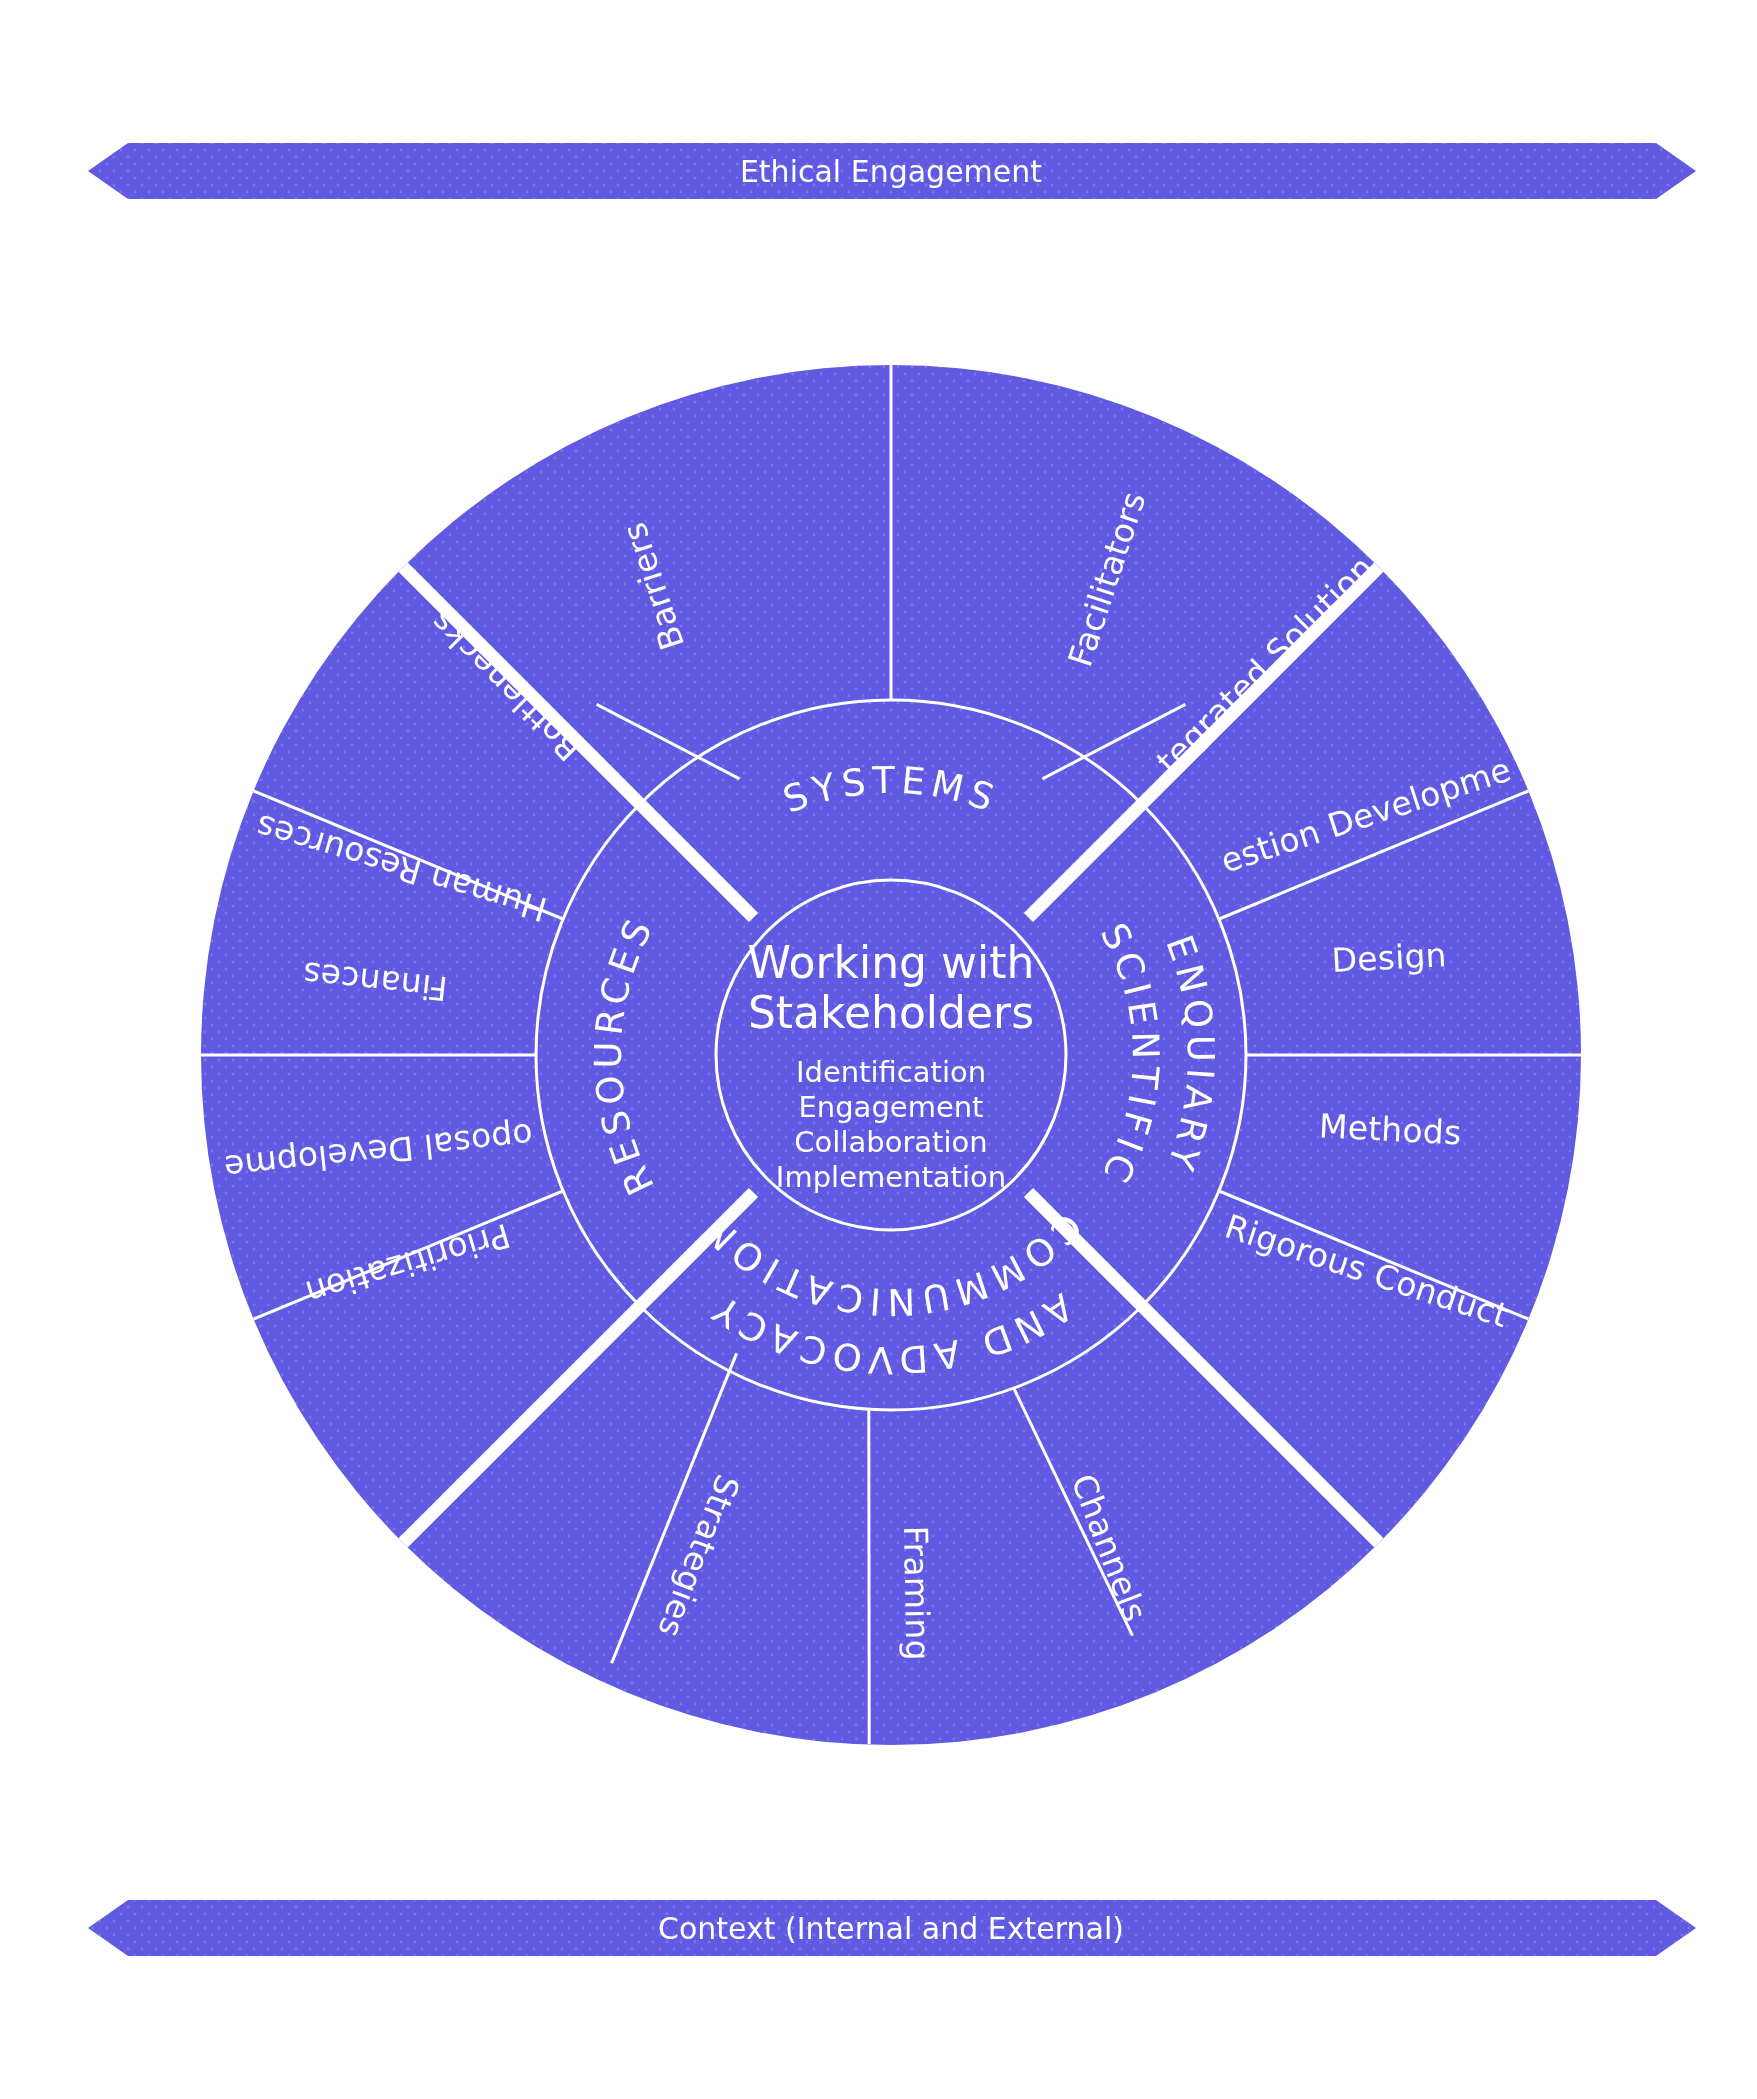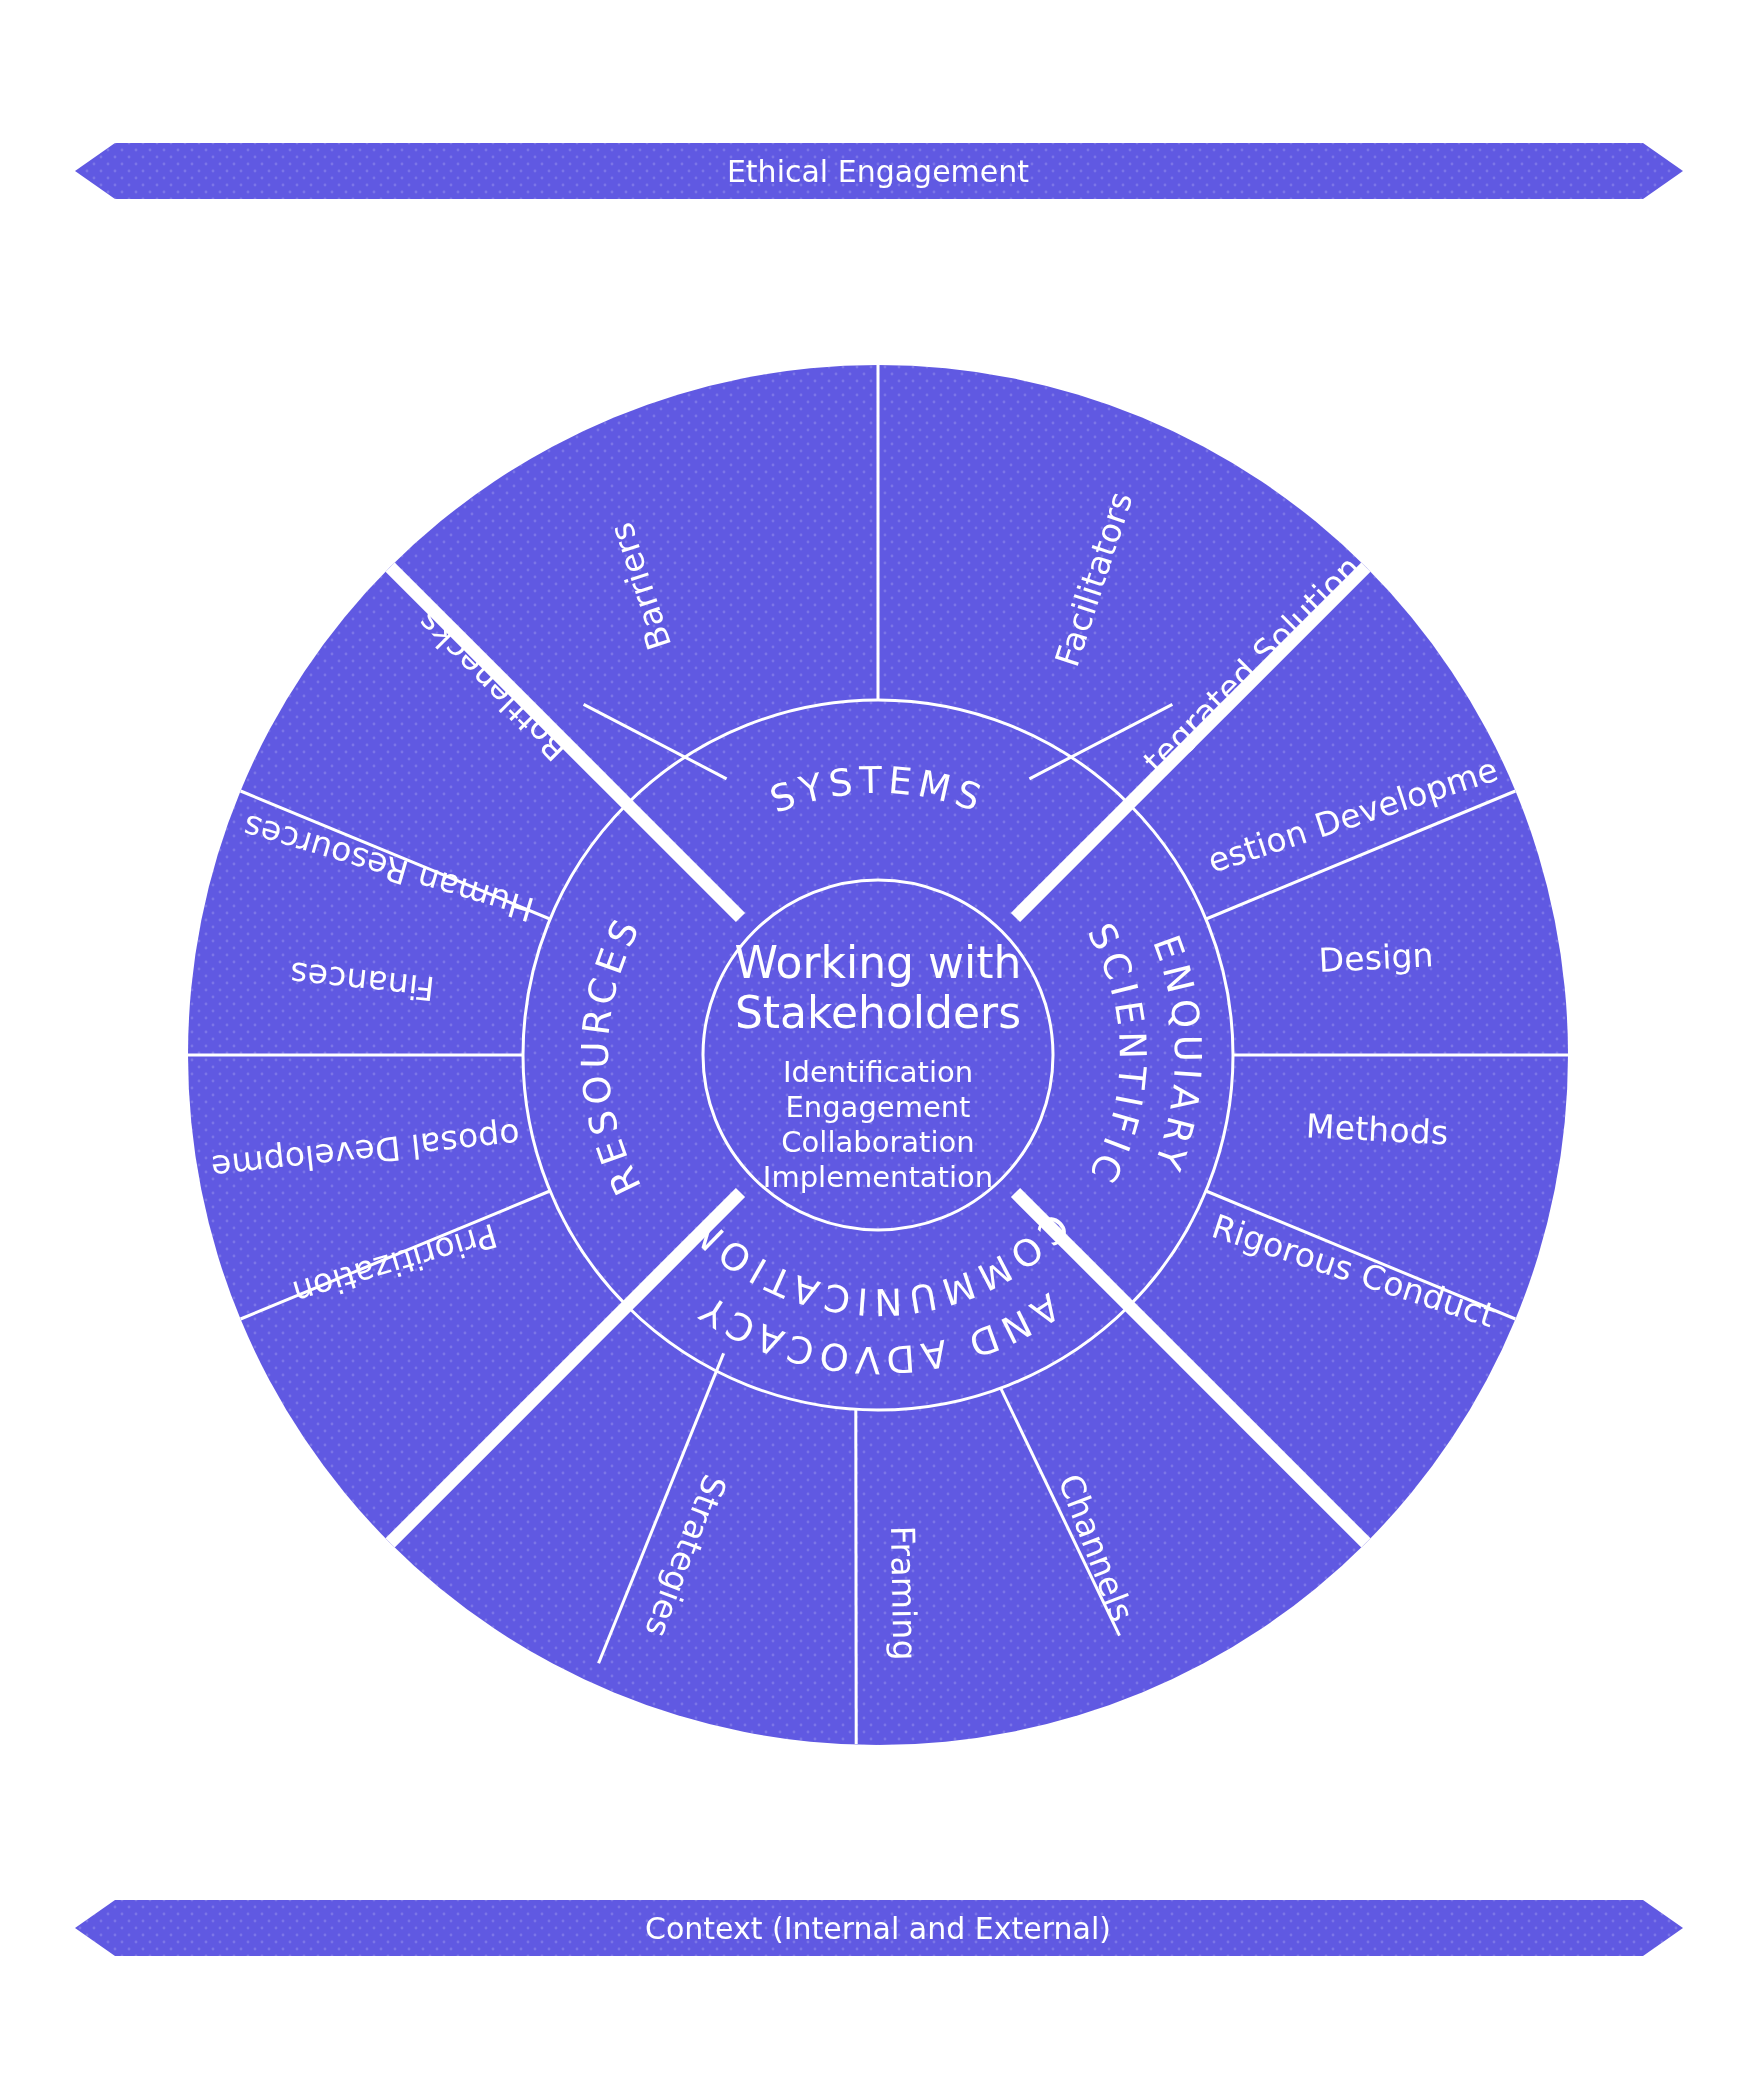--- a/index.html
+++ b/index.html
@@ -12,20 +12,21 @@
     height: 2099px;
     font-family: "Liberation Sans", sans-serif;
     overflow: hidden;
     position: relative;
   }
   #stage {
     position: absolute;
     left: 0; top: 0;
     width: 1720px;
     height: 2099px;
+    padding-left: 13px;
   }
   svg#wheel {
     display: block;
     width: 1757px;
     height: 2099px;
   }
   .divider-thick {
     stroke: #ffffff;
     stroke-width: 13;
     stroke-linecap: butt;

